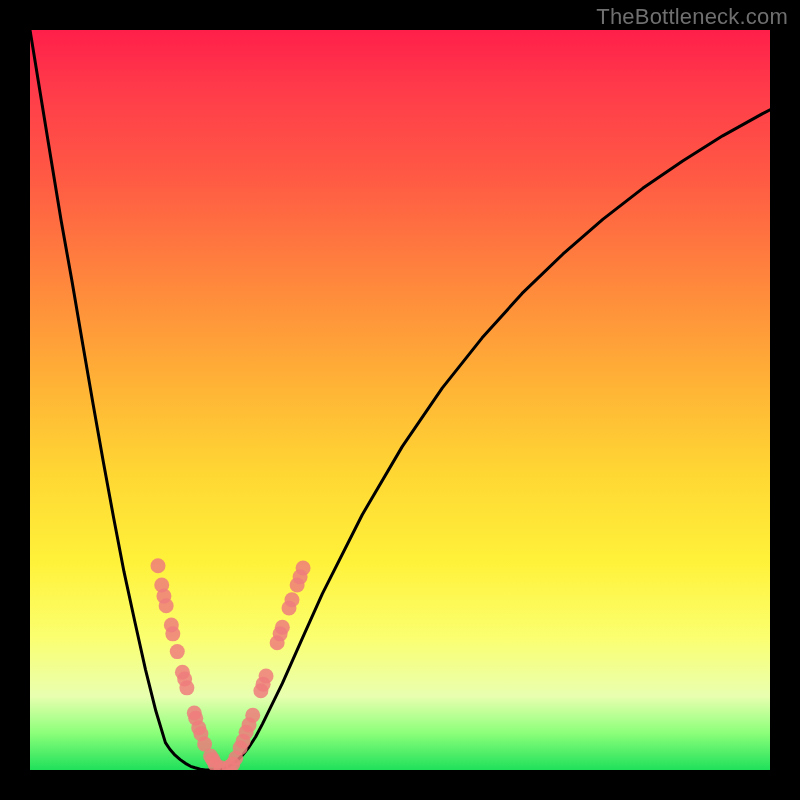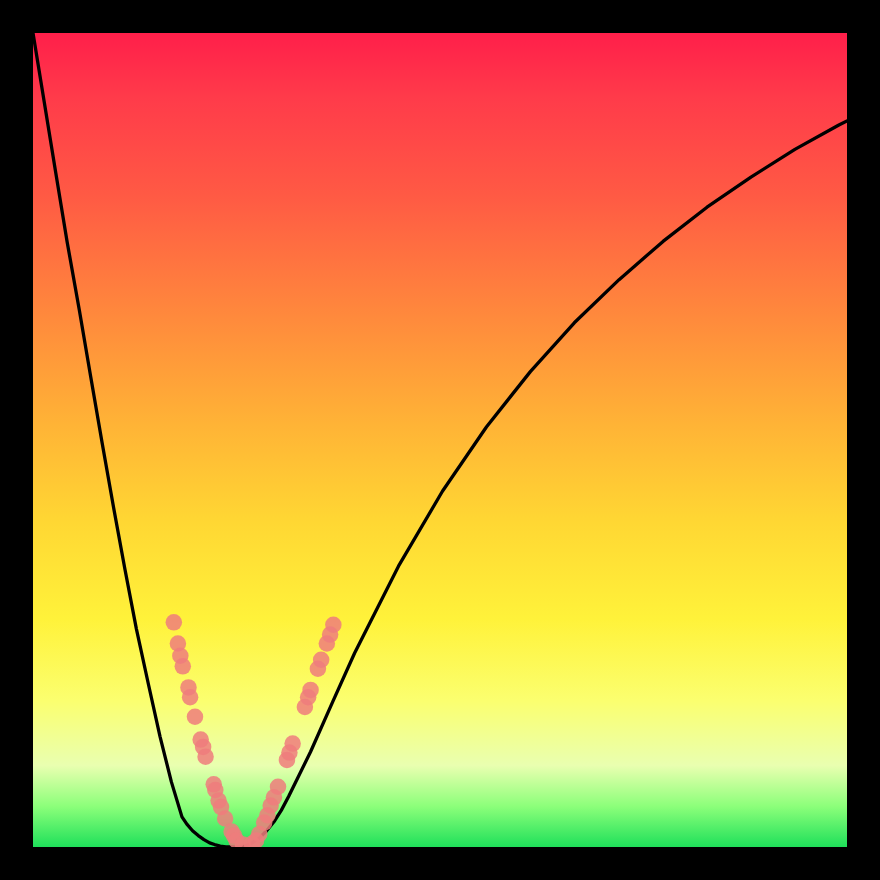--- a/index.html
+++ b/index.html
@@ -56,20 +56,21 @@
     font-size: 22px;
     letter-spacing: 0.2px;
     user-select: none;
   }
 </style>
 </head>
 <body>
 
 <div class="stage">
 
+  <div class="watermark">TheBottleneck.com</div>
 
   <div class="plot-area">
     <div class="gradient-bg"></div>
 
     <svg class="curves" viewBox="0 0 740 740" preserveAspectRatio="none">
       <g id="series-left">
           <polyline points="0,0 10.36,63.639999999999986 20.72,127.28000000000009 31.080000000000002,190.17999999999995 42.18,252.33999999999997 52.53999999999999,313.0199999999999 62.900000000000006,372.96 73.26,431.41999999999996 83.62,487.65999999999997 93.98,541.68 105.07999999999998,592.74 115.44,639.36 125.80000000000001,680.8 135.42,712.62 139.85999999999999,719.28 145.04,725.2 150.22,729.64 155.4,733.34 160.58,736.3 165.02,737.78 170.20000000000002,739.26 175.38,740 180.56,740 185.74,740" fill="none" stroke="#000000" stroke-width="3" stroke-linejoin="round" stroke-linecap="round"></polyline>
         </g>
       <g id="series-right">
           <polyline points="185.74,740 192.4,739.26 199.05999999999997,736.3 205.72000000000003,731.86 212.38,725.2 219.04000000000002,717.06 225.7,706.7 232.36,694.12 252.34000000000003,653.42 272.32,608.28 292.3,563.88 332.26,484.70000000000005 372.22,416.61999999999995 412.18000000000006,358.15999999999997 452.14,307.84000000000003 492.1,263.44 532.8,224.2199999999999 572.76,189.43999999999994 612.7199999999999,158.36 652.68,130.98000000000002 692.64,105.82000000000005 732.6,83.62 740,79.91999999999996" fill="none" stroke="#000000" stroke-width="3" stroke-linejoin="round" stroke-linecap="round"></polyline>

